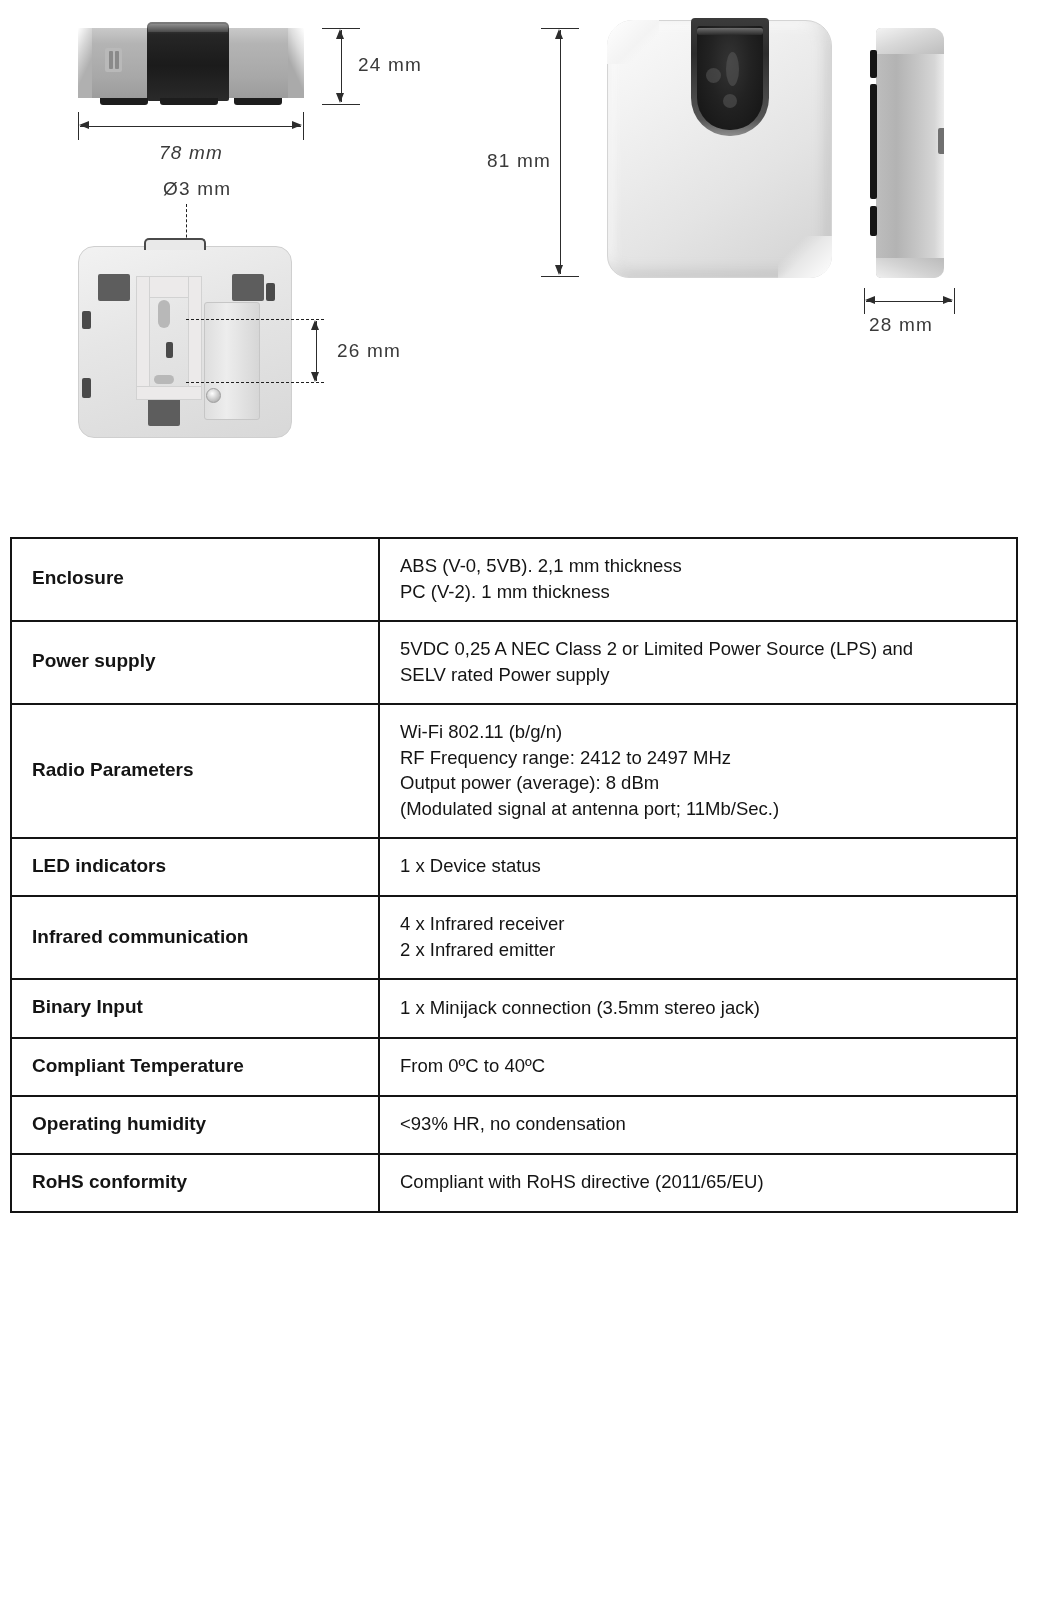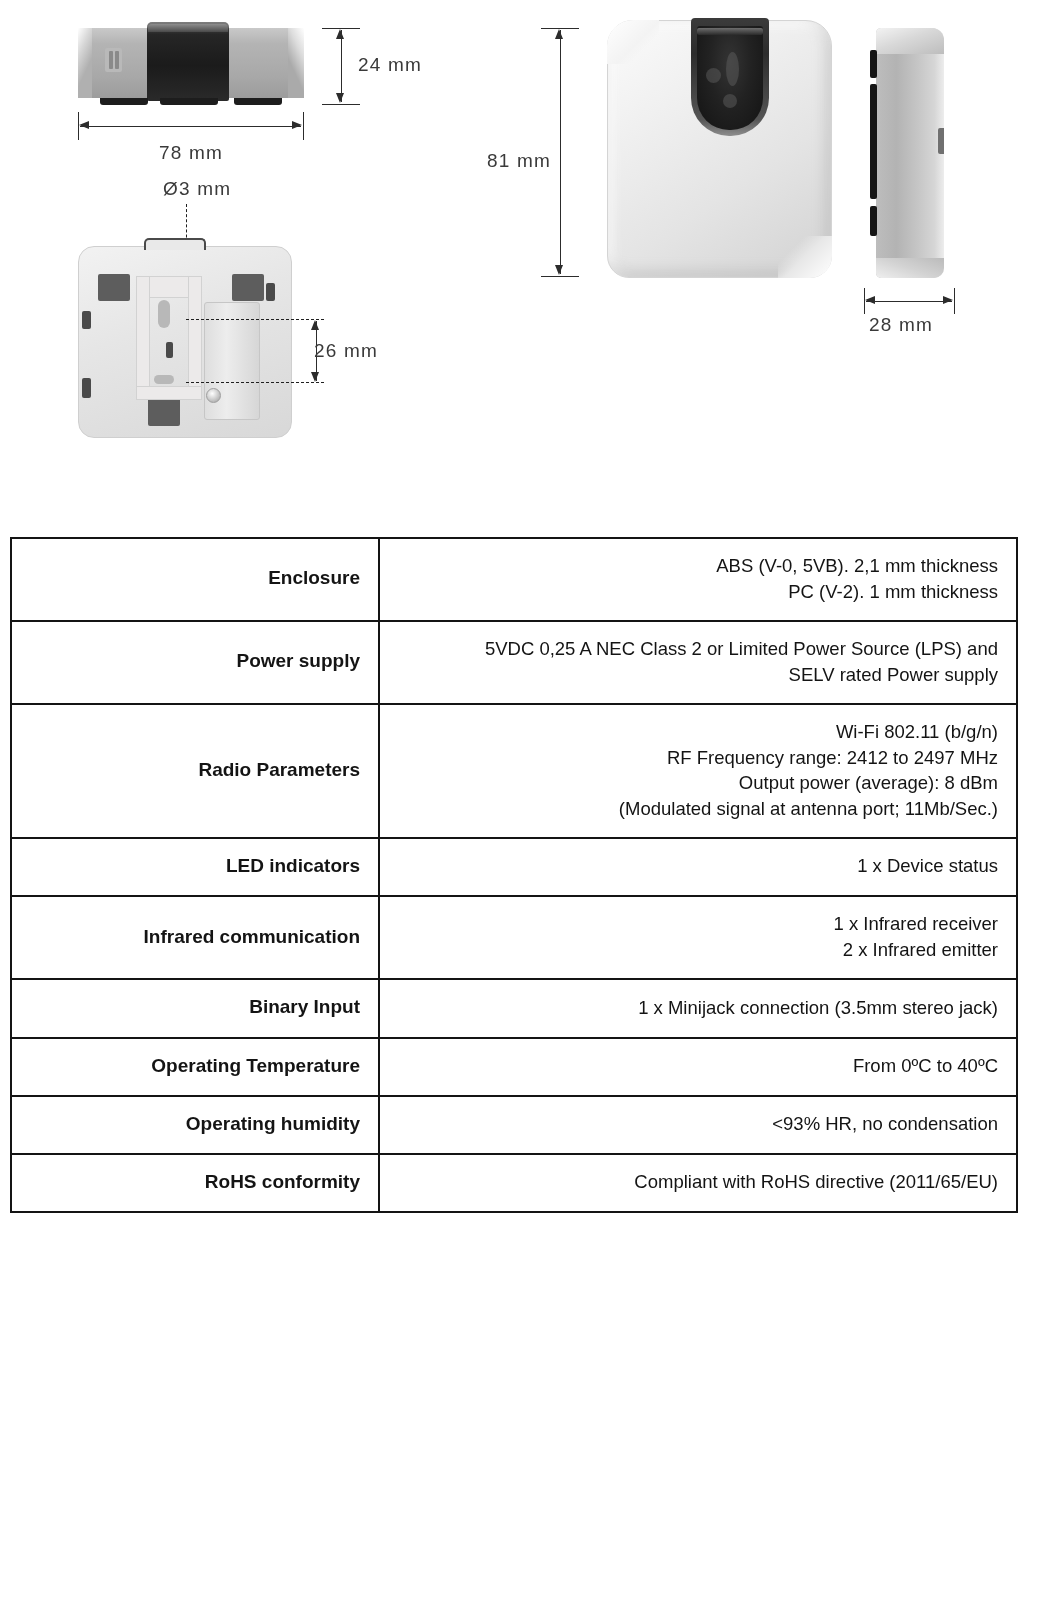--- a/index.html
+++ b/index.html
@@ -288,21 +288,20 @@
   }
 
   
   #spec-table {
     position: absolute;
     left: 10px;
     top: 537px;
     width: 1008px;
     border-collapse: collapse;
     table-layout: fixed;
-    text-align: right;
   }
   #spec-table td {
     border: 2.5px solid #141414;
     padding: 14px 18px 16px 20px;
     font-size: 18.5px;
     line-height: 1.38;
     vertical-align: middle;
     color: #141414;
   }
   #spec-table td.spec-key {
@@ -340,21 +339,21 @@
   <div class="dim-v-line" style="left:341px; top:30px; height:72px;"></div>
   <div class="arr arr-up" style="left:336px; top:29px;"></div>
   <div class="arr arr-down" style="left:336px; top:93px;"></div>
   <div class="dim-label" style="left:358px; top:54px;">24 mm</div>
 
   <div class="tick-v" style="left:78px; top:112px; height:28px;"></div>
   <div class="tick-v" style="left:303px; top:112px; height:28px;"></div>
   <div class="dim-h-line" style="left:80px; top:126px; width:221px;"></div>
   <div class="arr arr-left" style="left:79px; top:121px;"></div>
   <div class="arr arr-right" style="left:292px; top:121px;"></div>
-  <div class="dim-label" style="left:159px; top:142px;">78 mm</div>
+  <div class="dim-label" style="left:159px; top:142px;font-style:italic;">78 mm</div>
 
   <div class="dim-label" style="left:163px; top:178px;">Ø3 mm</div>
   <div class="dash-v" style="left:186px; top:204px; height:115px;"></div>
 
   <div id="view-back">
     <div class="bv-body"></div>
     <div class="bv-tab"></div>
 
     <div class="bv-pad" style="left:20px; top:36px; width:32px; height:27px;"></div>
     <div class="bv-pad" style="left:154px; top:36px; width:32px; height:27px;"></div>
@@ -375,21 +374,21 @@
 
     <div class="bv-battery"></div>
     <div class="bv-screw"></div>
   </div>
 
   <div class="dash-h" style="left:186px; top:319px; width:138px;"></div>
   <div class="dash-h" style="left:186px; top:382px; width:138px;"></div>
   <div class="dim-v-line" style="left:316px; top:321px; height:60px;"></div>
   <div class="arr arr-up" style="left:311px; top:320px;"></div>
   <div class="arr arr-down" style="left:311px; top:372px;"></div>
-  <div class="dim-label" style="left:314px; top:340px;">26 mm</div>
+  <div class="dim-label" style="left:337px; top:340px;">26 mm</div>
 
   <div id="view-front">
     <div class="fv-body"></div>
     <div class="fv-corner-tl"></div>
     <div class="fv-corner-br"></div>
     <div class="fv-ir-outer"></div>
     <div class="fv-ir-inner"></div>
     <div class="fv-ir-gloss"></div>
     <div class="fv-led" style="left:99px; top:48px; width:15px; height:15px;"></div>
     <div class="fv-led" style="left:119px; top:32px; width:13px; height:34px;"></div>
@@ -449,32 +448,32 @@
       </tr>
       <tr>
         <td class="spec-key">LED indicators</td>
         <td class="spec-val">
           <span class="val-line">1 x Device status</span>
         </td>
       </tr>
       <tr>
         <td class="spec-key">Infrared communication</td>
         <td class="spec-val">
-          <span class="val-line">1 x Infrared receiver</span>
+          <span class="val-line">4 x Infrared receiver</span>
           <span class="val-line">2 x Infrared emitter</span>
         </td>
       </tr>
       <tr>
         <td class="spec-key">Binary Input</td>
         <td class="spec-val">
           <span class="val-line">1 x Minijack connection (3.5mm stereo jack)</span>
         </td>
       </tr>
       <tr>
-        <td class="spec-key">Operating Temperature</td>
+        <td class="spec-key">Compliant Temperature</td>
         <td class="spec-val">
           <span class="val-line">From 0ºC to 40ºC</span>
         </td>
       </tr>
       <tr>
         <td class="spec-key">Operating humidity</td>
         <td class="spec-val">
           <span class="val-line">&lt;93% HR, no condensation</span>
         </td>
       </tr>

